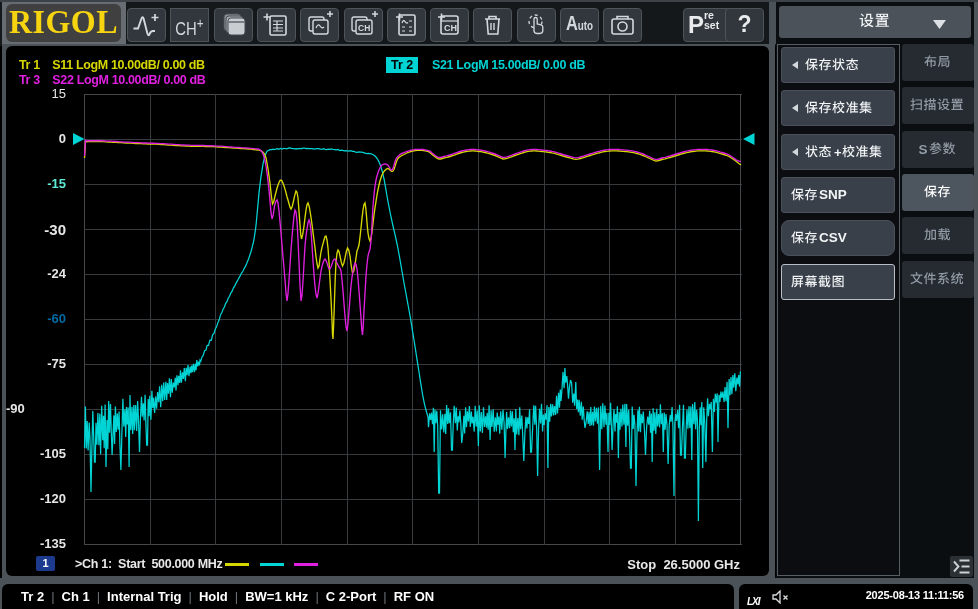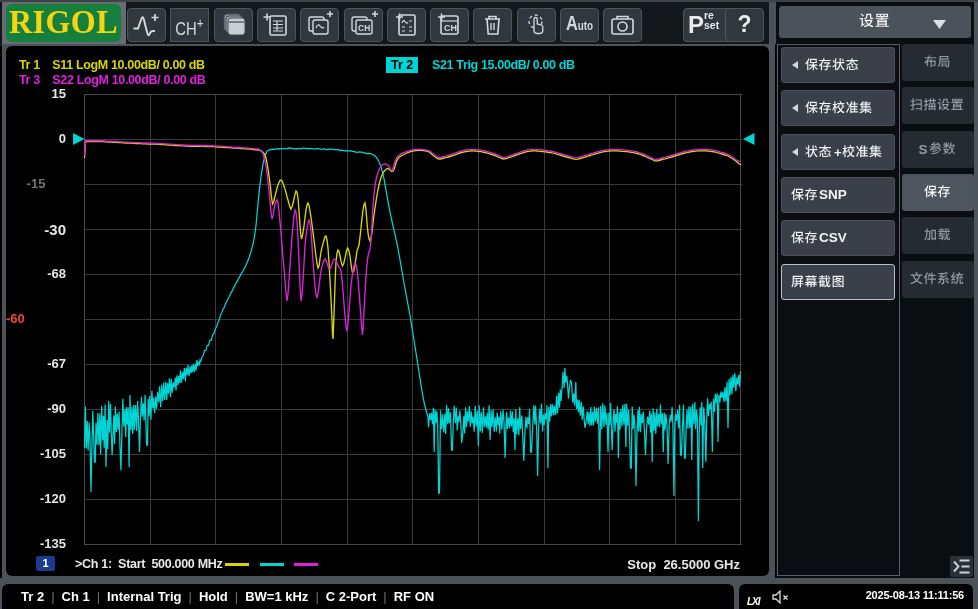--- a/index.html
+++ b/index.html
@@ -29,21 +29,21 @@
 <path id="g8f7d" d="M736 785C780 744 831 687 854 648L926 697C902 735 849 791 804 828ZM60 100 69 14 322 38V-80H410V47L580 64V141L410 126V204H560V283H410V355H322V283H202C222 313 242 347 262 382H577V457H300C311 480 321 503 330 526L250 547H610C619 390 637 250 667 142C620 77 565 20 503 -23C526 -40 554 -68 568 -88C617 -50 662 -5 702 45C738 -31 786 -75 848 -75C924 -75 953 -31 967 121C944 130 913 150 894 170C889 59 879 16 856 16C820 16 790 59 765 132C829 233 879 350 915 475L831 498C807 411 775 328 735 252C719 335 707 435 701 547H953V622H697C695 692 694 767 695 843H601C601 768 603 693 606 622H373V696H544V769H373V844H282V769H101V696H282V622H50V547H237C228 517 216 486 203 457H65V382H167C153 354 141 333 134 323C117 296 102 277 85 274C96 251 109 207 114 189C123 198 155 204 196 204H322V119Z"></path>
 <path id="g6587" d="M418 823C446 775 474 712 486 671H48V579H204C261 432 336 305 433 201C326 113 193 51 31 7C50 -15 79 -59 90 -82C254 -31 391 38 503 133C612 38 746 -33 908 -77C923 -50 951 -10 972 11C816 49 685 115 577 202C672 303 746 427 800 579H957V671H503L592 699C579 741 547 805 518 853ZM505 267C418 356 350 461 302 579H693C648 454 586 352 505 267Z"></path>
 <path id="g4ef6" d="M316 352V259H597V-84H692V259H959V352H692V551H913V644H692V832H597V644H485C497 686 507 729 516 773L425 792C403 665 361 536 304 455C328 445 368 422 386 409C411 448 434 497 454 551H597V352ZM257 840C205 693 118 546 26 451C42 429 69 378 78 355C105 384 131 416 156 451V-83H247V596C285 666 319 740 346 813Z"></path>
 <path id="g7cfb" d="M267 220C217 152 134 81 56 35C80 21 120 -10 139 -28C214 25 303 107 362 187ZM629 176C710 115 810 27 858 -29L940 28C888 84 785 168 705 225ZM654 443C677 421 701 396 724 371L345 346C486 416 630 502 764 606L694 668C647 628 595 590 543 554L317 543C384 590 450 648 510 708C640 721 764 739 863 763L795 842C631 801 345 775 100 764C110 742 122 705 124 681C205 684 292 689 378 696C318 637 254 587 230 571C200 550 177 535 156 532C165 509 178 468 182 450C204 458 236 463 419 474C342 427 277 392 244 377C182 346 139 328 104 323C114 298 128 255 132 237C162 249 204 255 459 275V31C459 19 455 16 439 15C422 14 364 14 308 17C322 -9 338 -49 343 -76C417 -76 470 -76 507 -61C545 -46 555 -20 555 28V282L786 300C814 267 837 236 853 210L927 255C887 318 803 411 726 480Z"></path>
 <path id="g7edf" d="M691 349V47C691 -38 709 -66 788 -66C803 -66 852 -66 868 -66C936 -66 958 -25 965 121C941 127 903 143 884 159C881 35 878 15 858 15C848 15 813 15 805 15C786 15 784 19 784 48V349ZM502 347C496 162 477 55 318 -7C339 -25 365 -61 377 -85C558 -7 588 129 596 347ZM38 60 60 -34C154 -1 273 41 386 82L369 163C247 123 121 82 38 60ZM588 825C606 787 626 738 636 705H403V620H573C529 560 469 482 448 463C428 443 401 435 380 431C390 410 406 363 410 339C440 352 485 358 839 393C855 366 868 341 877 321L957 364C928 424 863 518 810 588L737 551C756 525 775 496 794 467L554 446C595 498 644 564 684 620H951V705H667L733 724C722 756 698 809 677 847ZM60 419C76 426 99 432 200 446C162 391 129 349 113 331C82 294 59 271 36 266C47 241 62 196 67 177C90 191 127 203 372 258C369 278 368 315 371 341L204 307C274 391 342 490 399 589L316 640C298 603 277 567 256 532L155 522C215 605 272 708 315 806L218 850C179 733 109 607 86 575C65 541 46 519 26 515C39 488 55 439 60 419Z"></path>
 </defs>
   </svg>
 
 <div class="abs" style="left:0;top:0;width:978px;height:46px;background:#15181b;border-top:2px solid #3c4247">
   <div class="abs" style="left:2px;top:0;width:124px;height:44px;background:#666c72"></div>
-  <div class="abs" style="left:6px;top:2px;width:115px;height:38px;background:#15803d;border-radius:6px;text-align:center">
+  <div class="abs" style="left:6px;top:2px;width:115px;height:38px;background:#404040;border-radius:6px;text-align:center">
     <span style="font-family:'Liberation Serif',serif;font-weight:bold;font-size:32px;color:#f7d410;letter-spacing:0.5px;line-height:37px;display:inline-block;transform:scaleY(1.02)">RIGOL</span>
   </div>
   <div style="position:absolute;left:127px;top:6px;width:39px;height:34px;background:#31373c;border:1px solid #4d545a;border-radius:4px;box-sizing:border-box">
       <svg width="37" height="32" viewBox="0 0 37 32" fill="none" stroke="#d4d9dd" style="display:block">
         <path d="M5.5 19.5 h4.5 l3.5 -10 c0.6 -1.6 1.6 -1.6 2.1 0 l3.8 15 c0.6 2.2 1.7 2.2 2.3 0.4 q0.9 -2.9 3.4 -2.9 h1.9" stroke-width="1.9" fill="none"></path>
         <path d="M23.5 8.5 h7 M27 5 v7" stroke-width="1.7"></path>
       </svg>
     </div>
     <div style="position:absolute;left:170px;top:6px;width:39px;height:34px;background:#31373c;border:1px solid #4d545a;border-radius:0;box-sizing:border-box">
       <div style="color:#d4d9dd;text-align:center;line-height:27px;transform:scaleX(0.78)"><span style="font-size:19px">CH</span><span style="font-size:15px;vertical-align:7px">+</span></div>
@@ -128,30 +128,30 @@
 
 <div class="abs" style="left:769px;top:2px;width:7px;height:42px;background:#4b5258"></div>
 
 <div class="abs" style="left:2px;top:44px;width:773px;height:534px;background:#4b5258">
   <div class="abs" style="left:4px;top:2px;width:763px;height:530px;background:#000;border-radius:6px"></div>
 </div>
 
 <div class="abs" style="left:19px;top:58px;font-size:12.5px;letter-spacing:-0.35px;font-weight:bold;color:#d7d700">Tr 1&nbsp;&nbsp;&nbsp;&nbsp;S11 LogM 10.00dB/ 0.00 dB</div>
 <div class="abs" style="left:19px;top:73px;font-size:12.5px;letter-spacing:-0.35px;font-weight:bold;color:#e020e0">Tr 3&nbsp;&nbsp;&nbsp;&nbsp;S22 LogM 10.00dB/ 0.00 dB</div>
 <div class="abs" style="left:386px;top:57px;background:#00d4d4;color:#000;font-size:12.5px;font-weight:bold;padding:0 5px;height:16px;line-height:16px">Tr 2</div>
-<div class="abs" style="left:432px;top:58px;font-size:12.5px;letter-spacing:-0.35px;font-weight:bold;color:#00d4d4">S21 Trig 15.00dB/ 0.00 dB</div>
-
-<div style="position:absolute;right:912px;top:86px;width:60px;text-align:right;font-size:13px;font-weight:bold;color:#e6e6e6">15</div>
+<div class="abs" style="left:432px;top:58px;font-size:12.5px;letter-spacing:-0.35px;font-weight:bold;color:#00d4d4">S21 LogM 15.00dB/ 0.00 dB</div>
+
+<div style="position:absolute;right:912px;top:86px;width:60px;text-align:right;font-size:13px;font-weight:normal;color:#e6e6e6">15</div>
 <div style="position:absolute;right:912px;top:131px;width:60px;text-align:right;font-size:13px;font-weight:bold;color:#e6e6e6">0</div>
-<div style="position:absolute;right:912px;top:176px;width:60px;text-align:center;font-size:13px;font-weight:bold;color:#737373">-15</div>
+<div style="position:absolute;right:912px;top:176px;width:60px;text-align:right;font-size:13px;font-weight:bold;color:#5eead4">-15</div>
 <div style="position:absolute;right:912px;top:221px;width:60px;text-align:right;font-size:15px;font-weight:bold;color:#e6e6e6">-30</div>
-<div style="position:absolute;right:912px;top:266px;width:60px;text-align:right;font-size:13px;font-weight:bold;color:#e6e6e6">-68</div>
-<div style="position:absolute;right:912px;top:311px;width:60px;font-size:13px;font-weight:bold;color:#ef4444">-60</div>
-<div style="position:absolute;right:912px;top:356px;width:60px;text-align:right;font-size:13px;font-weight:bold;color:#e6e6e6">-67</div>
-<div style="position:absolute;right:912px;top:401px;width:60px;text-align:right;font-size:13px;font-weight:bold;color:#e6e6e6">-90</div>
+<div style="position:absolute;right:912px;top:266px;width:60px;text-align:right;font-size:13px;font-weight:bold;color:#e6e6e6">-24</div>
+<div style="position:absolute;right:912px;top:311px;width:60px;text-align:right;font-size:13px;font-weight:bold;color:#0369a1">-60</div>
+<div style="position:absolute;right:912px;top:356px;width:60px;text-align:right;font-size:13px;font-weight:bold;color:#e6e6e6">-75</div>
+<div style="position:absolute;right:912px;top:401px;width:60px;text-align:left;font-size:13px;font-weight:bold;color:#e6e6e6">-90</div>
 <div style="position:absolute;right:912px;top:446px;width:60px;text-align:right;font-size:13px;font-weight:bold;color:#e6e6e6">-105</div>
 <div style="position:absolute;right:912px;top:491px;width:60px;text-align:right;font-size:13px;font-weight:bold;color:#e6e6e6">-120</div>
 <div style="position:absolute;right:912px;top:536px;width:60px;text-align:right;font-size:13px;font-weight:bold;color:#e6e6e6">-135</div>
 
 <svg class="abs" style="left:0;top:0" width="978" height="609" viewBox="0 0 978 609">
 <line x1="84.5" y1="94.5" x2="742" y2="94.5" stroke="#45494c" stroke-width="1"></line>
     <line x1="84.5" y1="139.5" x2="742" y2="139.5" stroke="#383b3e" stroke-width="1"></line>
     <line x1="84.5" y1="184.5" x2="742" y2="184.5" stroke="#383b3e" stroke-width="1"></line>
     <line x1="84.5" y1="229.5" x2="742" y2="229.5" stroke="#383b3e" stroke-width="1"></line>
     <line x1="84.5" y1="274.5" x2="742" y2="274.5" stroke="#383b3e" stroke-width="1"></line>
@@ -238,21 +238,21 @@
       </svg>
     </span>
   </div>
 <div style="position:absolute;left:781px;top:177px;width:114px;height:36px;background:#394049;border:1px solid #4a515a;border-radius:3px;box-sizing:border-box;display:flex;align-items:center;padding-left:9px">
     <svg width="58" height="15" style="display:block" fill="#f2f4f6">
       <use href="#g4fdd" transform="translate(0.0,11.2) scale(0.01300,-0.01300)"></use>
       <use href="#g5b58" transform="translate(13.5,11.2) scale(0.01300,-0.01300)"></use>
       <text x="28.0" y="11.2" font-family="Liberation Sans, sans-serif" font-size="13.5" font-weight="bold" fill="#f2f4f6">SNP</text>
     </svg>
   </div>
-<div style="position:absolute;left:781px;top:220px;width:114px;height:36px;background:#394049;border:1px solid #4a515a;border-radius:3px;box-sizing:border-box;display:flex;align-items:center;padding-left:9px">
+<div style="position:absolute;left:781px;top:220px;width:114px;height:36px;background:#394049;border:1px solid #4a515a;border-radius:8px;box-sizing:border-box;display:flex;align-items:center;padding-left:9px">
     <svg width="58" height="15" style="display:block" fill="#f2f4f6">
       <use href="#g4fdd" transform="translate(0.0,11.2) scale(0.01300,-0.01300)"></use>
       <use href="#g5b58" transform="translate(13.5,11.2) scale(0.01300,-0.01300)"></use>
       <text x="28.0" y="11.2" font-family="Liberation Sans, sans-serif" font-size="13.5" font-weight="bold" fill="#f2f4f6">CSV</text>
     </svg>
   </div>
 <div style="position:absolute;left:781px;top:264px;width:114px;height:36px;background:#394049;border:1.5px solid #b9bfc5;border-radius:3px;box-sizing:border-box;display:flex;align-items:center;padding-left:9px">
     <svg width="56" height="15" style="display:block" fill="#f2f4f6">
       <use href="#g5c4f" transform="translate(0.0,11.2) scale(0.01300,-0.01300)"></use>
       <use href="#g5e55" transform="translate(13.5,11.2) scale(0.01300,-0.01300)"></use>

